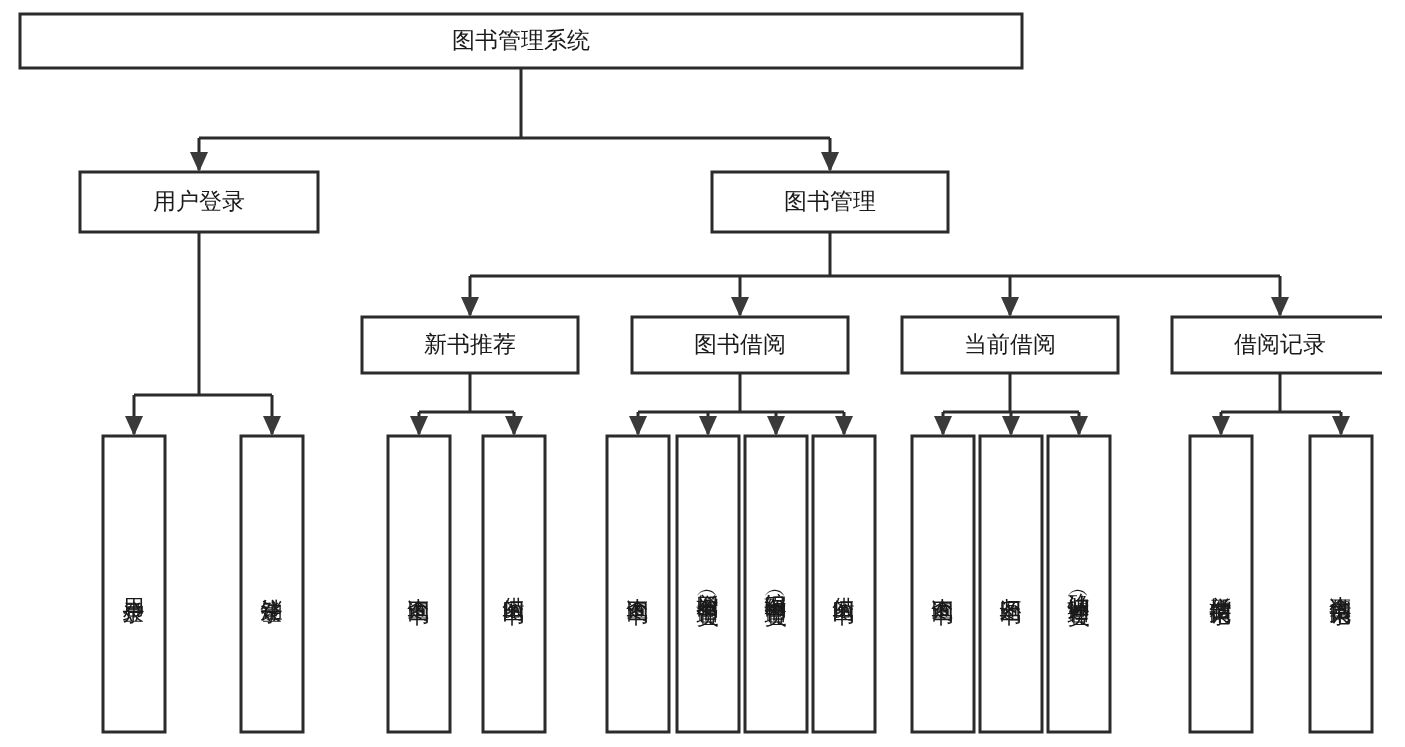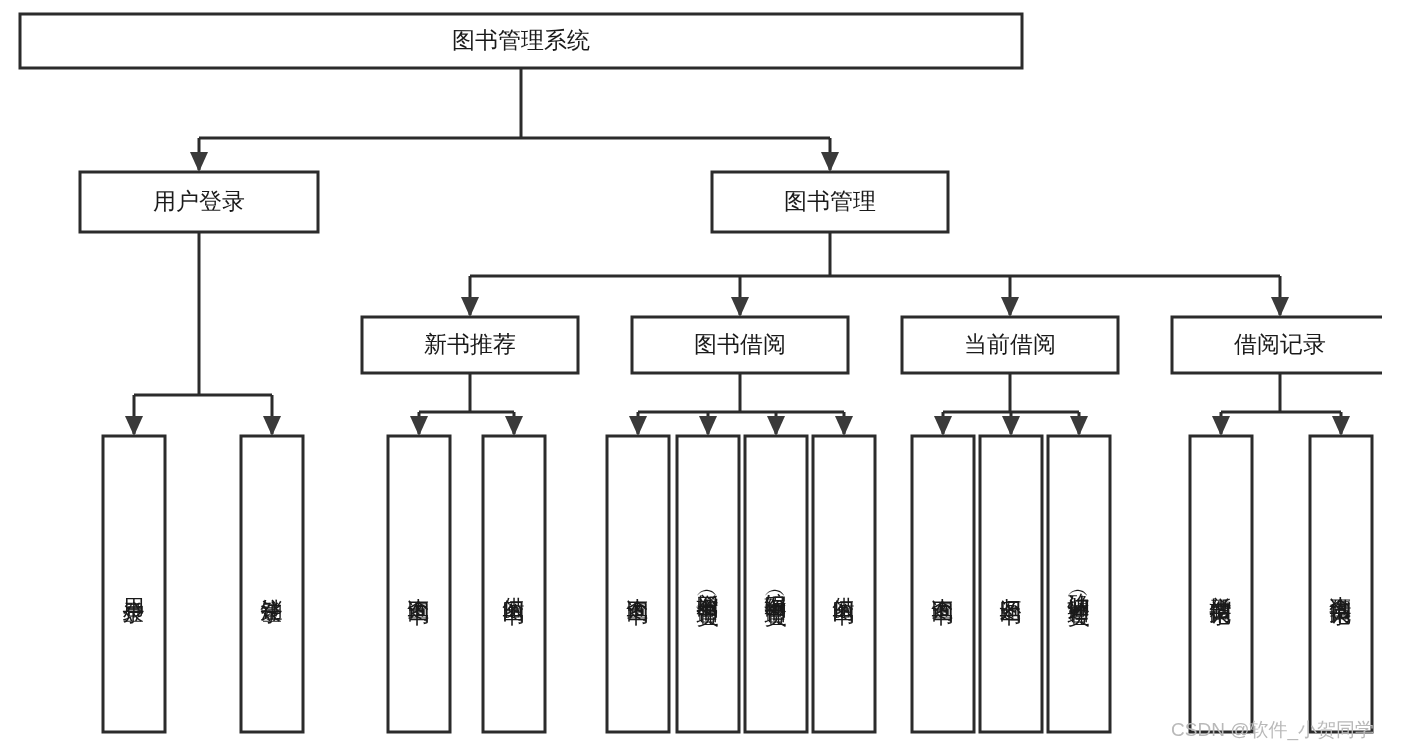--- a/index.html
+++ b/index.html
@@ -220,14 +220,13 @@
       <div class="leaf-label" style="left: 677px; top: 436px; width: 62px; height: 296px;">新增图书（管理员）</div>
       <div class="leaf-label" style="left: 745px; top: 436px; width: 62px; height: 296px;">编辑图书（管理员）</div>
       <div class="leaf-label" style="left: 813px; top: 436px; width: 62px; height: 296px;">借阅图书</div>
       <div class="leaf-label" style="left: 912px; top: 436px; width: 62px; height: 296px;">查询图书</div>
       <div class="leaf-label" style="left: 980px; top: 436px; width: 62px; height: 296px;">归还图书</div>
       <div class="leaf-label" style="left: 1048px; top: 436px; width: 62px; height: 296px;">确认归还（管理员）</div>
       <div class="leaf-label" style="left: 1190px; top: 436px; width: 62px; height: 296px;">新增借阅记录</div>
       <div class="leaf-label" style="left: 1310px; top: 436px; width: 62px; height: 296px;">查询借阅记录</div>
     </div>
 
-  <div class="watermark">CSDN @软件_小贺同学</div>
 </div>
 
 </body></html>

